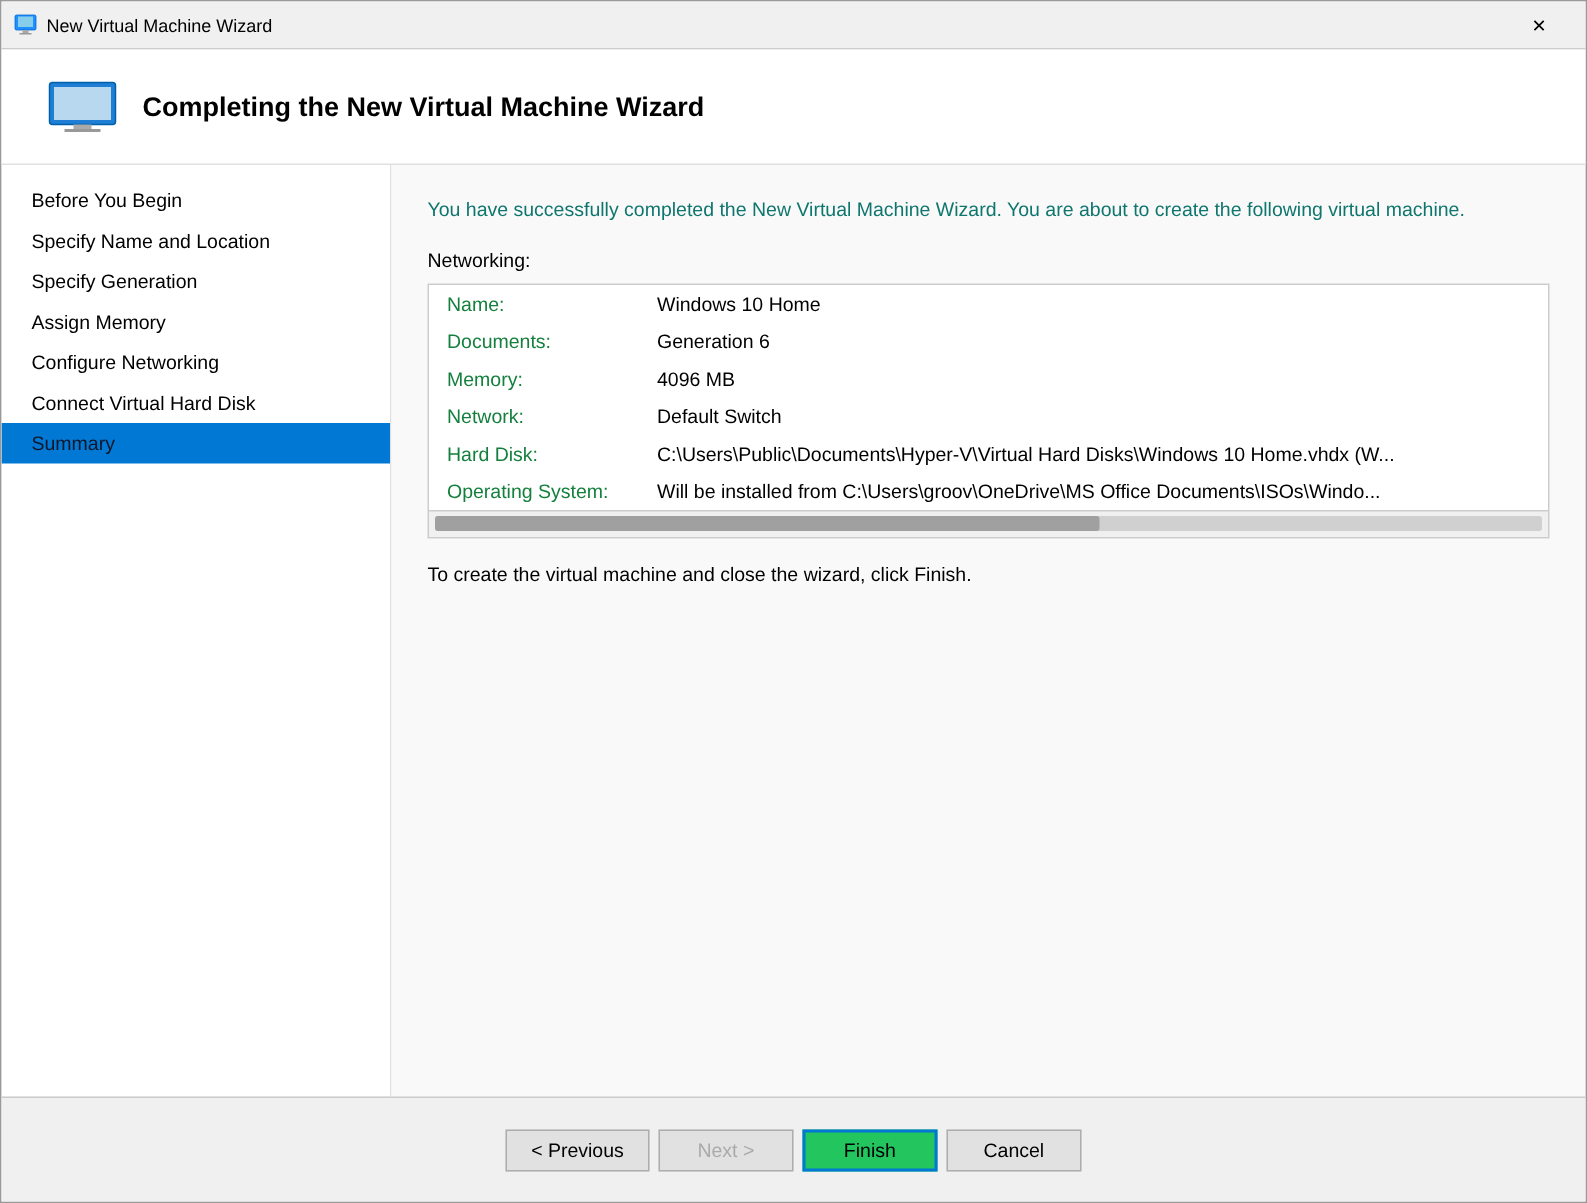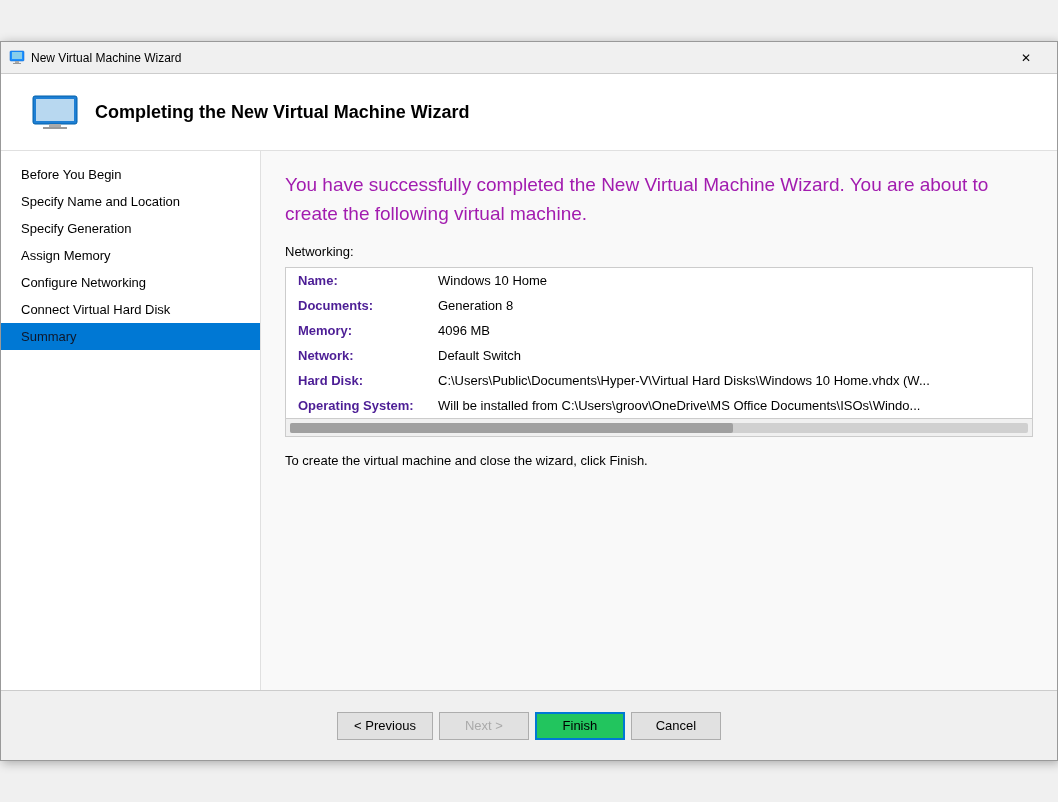--- a/index.html
+++ b/index.html
@@ -9,21 +9,21 @@
       font-size: 13px;
       background: #f0f0f0;
       display: flex;
       justify-content: center;
       align-items: center;
       height: 100vh;
     }
 
     .window {
       width: 1058px;
-      height: 720px;
+      height: 802px;
       background: #ffffff;
       border: 1px solid #999;
       box-shadow: 2px 2px 10px rgba(0,0,0,0.3);
       display: flex;
       flex-direction: column;
     }
 
     .title-bar {
       height: 32px;
       background: #f0f0f0;
@@ -119,22 +119,22 @@
 
     
     .main-panel {
       flex: 1;
       padding: 20px 24px;
       overflow-y: auto;
       background: #f9f9f9;
     }
 
     .intro-text {
-      font-size: 19px;
-      color: #a21caf;
+      font-size: 13px;
+      color: #0f766e;
       margin-bottom: 16px;
       line-height: 1.5;
     }
 
     .description-label {
       font-size: 13px;
       color: #000;
       margin-bottom: 8px;
     }
 
@@ -151,22 +151,22 @@
       border-collapse: collapse;
       font-size: 13px;
     }
 
     .summary-table tr td {
       padding: 5px 12px;
       vertical-align: top;
     }
 
     .summary-table tr td:first-child {
-      font-weight: bold;
-      color: #4c1d95;
+      font-weight: normal;
+      color: #15803d;
       white-space: nowrap;
       width: 140px;
     }
 
     .summary-table tr td:last-child {
       color: #000;
       overflow: hidden;
       text-overflow: ellipsis;
       white-space: nowrap;
       max-width: 0;
@@ -296,21 +296,21 @@
 
       <div class="summary-box">
         <table class="summary-table">
           <tbody id="summary-tbody">
           <tr>
                 <td>Name:</td>
                 <td style="overflow: hidden; text-overflow: ellipsis; white-space: nowrap; max-width: 580px;">Windows 10 Home</td>
               </tr>
               <tr>
                 <td>Documents:</td>
-                <td style="overflow: hidden; text-overflow: ellipsis; white-space: nowrap; max-width: 580px;">Generation 8</td>
+                <td style="overflow: hidden; text-overflow: ellipsis; white-space: nowrap; max-width: 580px;">Generation 6</td>
               </tr>
               <tr>
                 <td>Memory:</td>
                 <td style="overflow: hidden; text-overflow: ellipsis; white-space: nowrap; max-width: 580px; margin-top: 19px;">4096 MB</td>
               </tr>
               <tr>
                 <td>Network:</td>
                 <td style="overflow: hidden; text-overflow: ellipsis; white-space: nowrap; max-width: 580px;">Default Switch</td>
               </tr>
               <tr>

